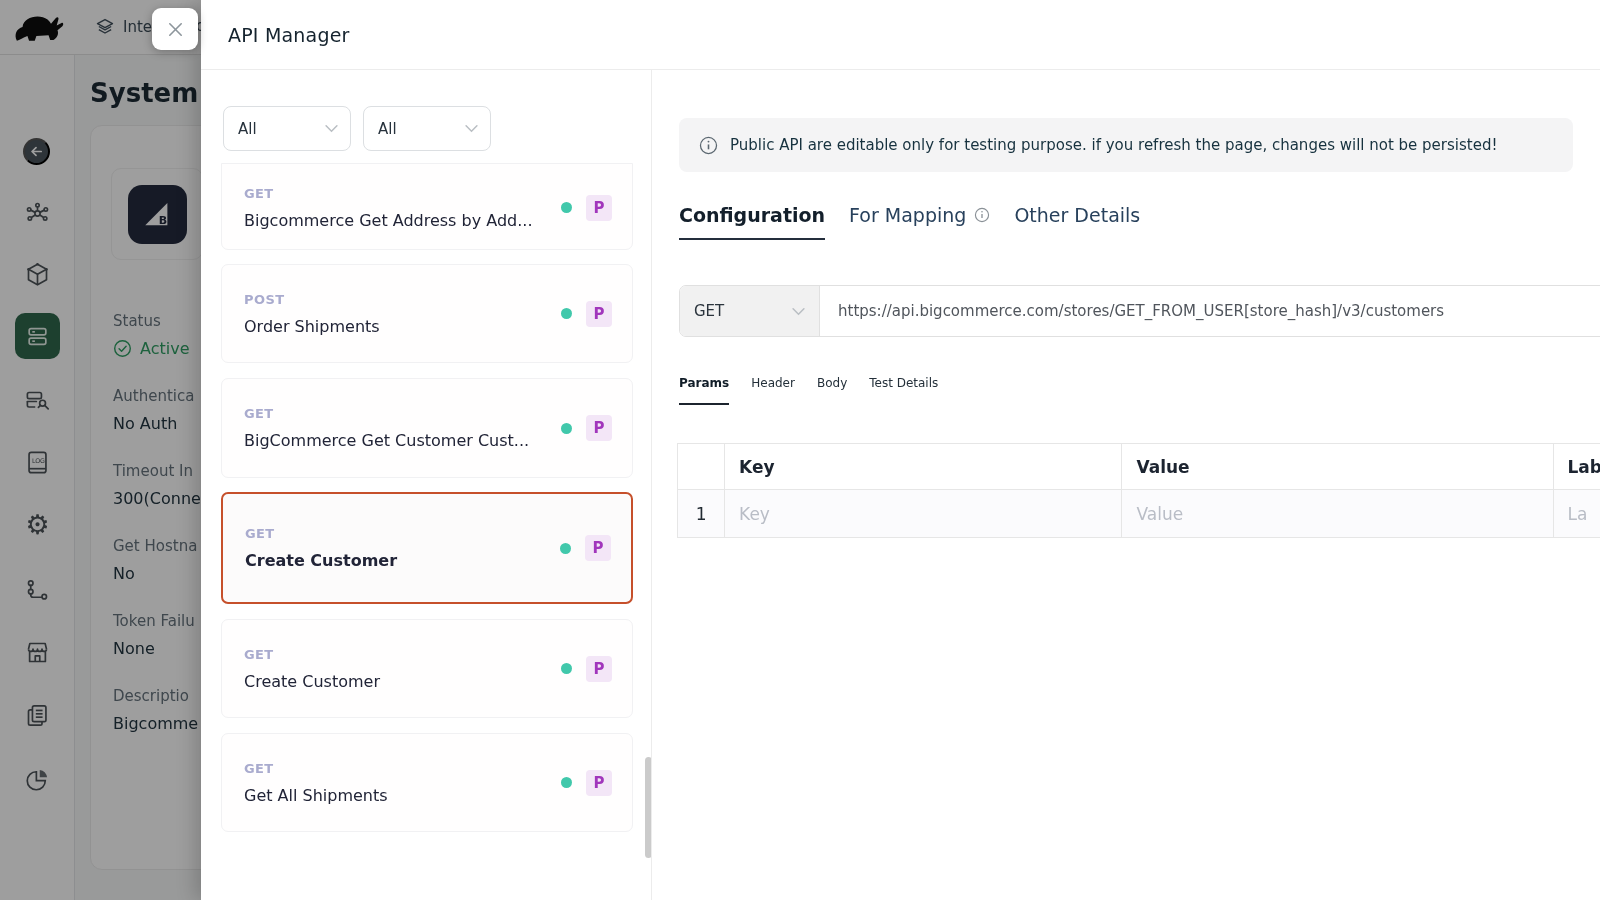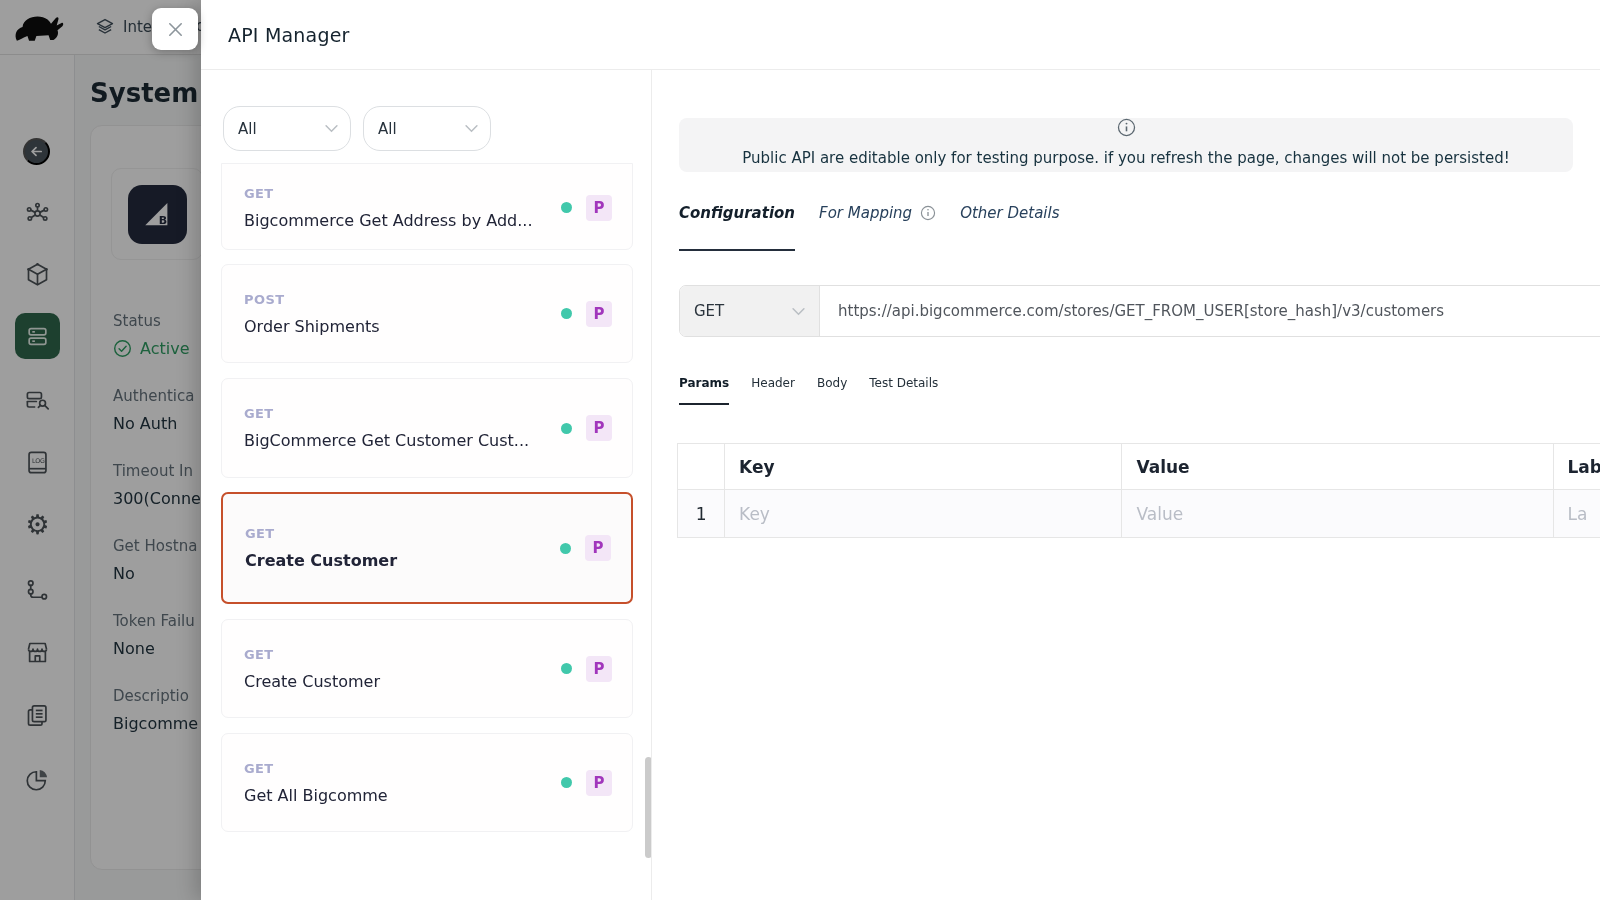--- a/index.html
+++ b/index.html
@@ -36,47 +36,47 @@
   
   .drawer { position:absolute; left:201px; top:0; width:1399px; height:900px; background:#fff; z-index:20; overflow:hidden; box-shadow:-6px 0 18px rgba(0,0,0,0.18); }
   .drawer-head { position:absolute; left:0; top:0; width:100%; height:70px; border-bottom:1px solid #ececec; display:flex; align-items:center; }
   .drawer-title { margin-left:27px; font-size:19px; color:#15232e; font-weight:500; letter-spacing:.2px; }
 
   .close-btn { position:absolute; left:152px; top:8px; width:46px; height:42px; background:#fff; border:none; border-radius:9px; z-index:30; box-shadow:0 2px 10px rgba(0,0,0,0.28); display:flex; align-items:center; justify-content:center; color:#8d969c; cursor:pointer; }
 
   
   .list-panel { position:absolute; left:0; top:70px; width:451px; height:830px; background:#fff; border-right:1px solid #ececec; overflow:hidden; }
   .filters { position:absolute; left:0; top:0; width:100%; height:93px; background:#fff; z-index:3; }
-  .f-select { position:absolute; top:36px; height:45px; background:#fff; border:1px solid #dcdfe2; border-radius:17px; display:flex; align-items:center; padding:0 12px 0 14px; font-size:15px; color:#27323c; cursor:pointer; }
+  .f-select { position:absolute; top:36px; height:45px; background:#fff; border:1px solid #dcdfe2; border-radius:8px; display:flex; align-items:center; padding:0 12px 0 14px; font-size:15px; color:#27323c; cursor:pointer; }
   .f-select .spacer { flex:1; }
   .f-chev { color:#b9bec3; display:flex; }
   .f-chev.dark { color:#3c4650; }
   .f1 { left:22px; width:128px; }
   .f2 { left:162px; width:128px; }
   .f3 { left:300px; width:135px; }
 
   .api-card { position:absolute; left:20px; width:412px; background:#fffefe; border:1px solid #f1f1f3; border-radius:7px; display:flex; align-items:center; padding:0 20px 0 22px; cursor:pointer; }
   .api-card.clipped { border-top-left-radius:0; border-top-right-radius:0; }
   .api-card.selected { border:2px solid #c6502b; border-radius:7px; background:#fcfbfb; }
   .api-meta { display:flex; flex-direction:column; gap:10px; }
   .api-method { font-size:13px; font-weight:600; letter-spacing:.4px; color:#a9abce; }
   .api-name { font-size:16px; color:#212437; font-weight:500; white-space:nowrap; }
   .selected .api-name { font-weight:700; }
   .api-right { margin-left:auto; display:flex; align-items:center; gap:14px; }
   .dot { width:11px; height:11px; border-radius:50%; background:#41c8ab; }
   .p-badge { width:26px; height:26px; border-radius:4px; background:#f3e6f7; color:#a136bc; font-size:15px; font-weight:600; display:flex; align-items:center; justify-content:center; }
   .list-thumb { position:absolute; left:444px; top:687px; width:7px; height:101px; background:#cbcbcb; border-radius:4px; }
 
   
-  .banner { position:absolute; left:478px; top:118px; width:894px; height:54px; background:#f4f4f5; border-radius:8px; display:flex; align-items:center; gap:12px; padding:0 20px;flex-direction:column; }
+  .banner { position:absolute; left:478px; top:118px; width:894px; height:54px; background:#f4f4f5; border-radius:8px; display:flex; align-items:center; gap:12px; padding:0 20px; }
   .banner-ic { color:#5b6770; display:flex; }
   .banner-text { font-size:15px; color:#17323f; }
 
   .tabs { position:absolute; left:478px; top:204px; display:flex; gap:24px; }
-  .tab { font-size:15px; color:#28415c; padding-bottom:27px; position:relative; display:flex; align-items:center; gap:8px; cursor:pointer;font-style:italic; }
+  .tab { font-size:19px; color:#28415c; padding-bottom:12px; position:relative; display:flex; align-items:center; gap:8px; cursor:pointer; }
   .tab.active { color:#131f2b; font-weight:600; }
   .tab.active::after { content:""; position:absolute; left:0; right:0; bottom:-2px; height:2.5px; background:#242e3c; }
   .tab-info { color:#8a9197; display:flex; }
 
   .req-row { position:absolute; left:478px; top:285px; width:930px; height:52px; display:flex; border:1px solid #e0e0e0; border-radius:7px 0 0 7px; overflow:hidden; }
   .req-method { width:140px; background:#f1f1f1; border-right:1px solid #e0e0e0; display:flex; align-items:center; padding:0 14px; font-size:15px; color:#2a333c; cursor:pointer; }
   .req-method .spacer { flex:1; }
   .req-url { flex:1; display:flex; align-items:center; padding:0 18px; font-size:15px; color:#50555c; white-space:nowrap; }
 
   .subtabs { position:absolute; left:478px; top:376px; display:flex; gap:22px; }
@@ -327,21 +327,21 @@
       </div>
       <div class="api-right">
         <span class="dot"></span>
         <span class="p-badge">P</span>
       </div>
     </div>
 
     <div class="api-card" style="top:663px; height:99px;">
       <div class="api-meta">
         <span class="api-method">GET</span>
-        <span class="api-name">Get All Bigcomme</span>
+        <span class="api-name">Get All Shipments</span>
       </div>
       <div class="api-right">
         <span class="dot"></span>
         <span class="p-badge">P</span>
       </div>
     </div>
 
     <div class="list-thumb"></div>
 
     <div class="filters">

